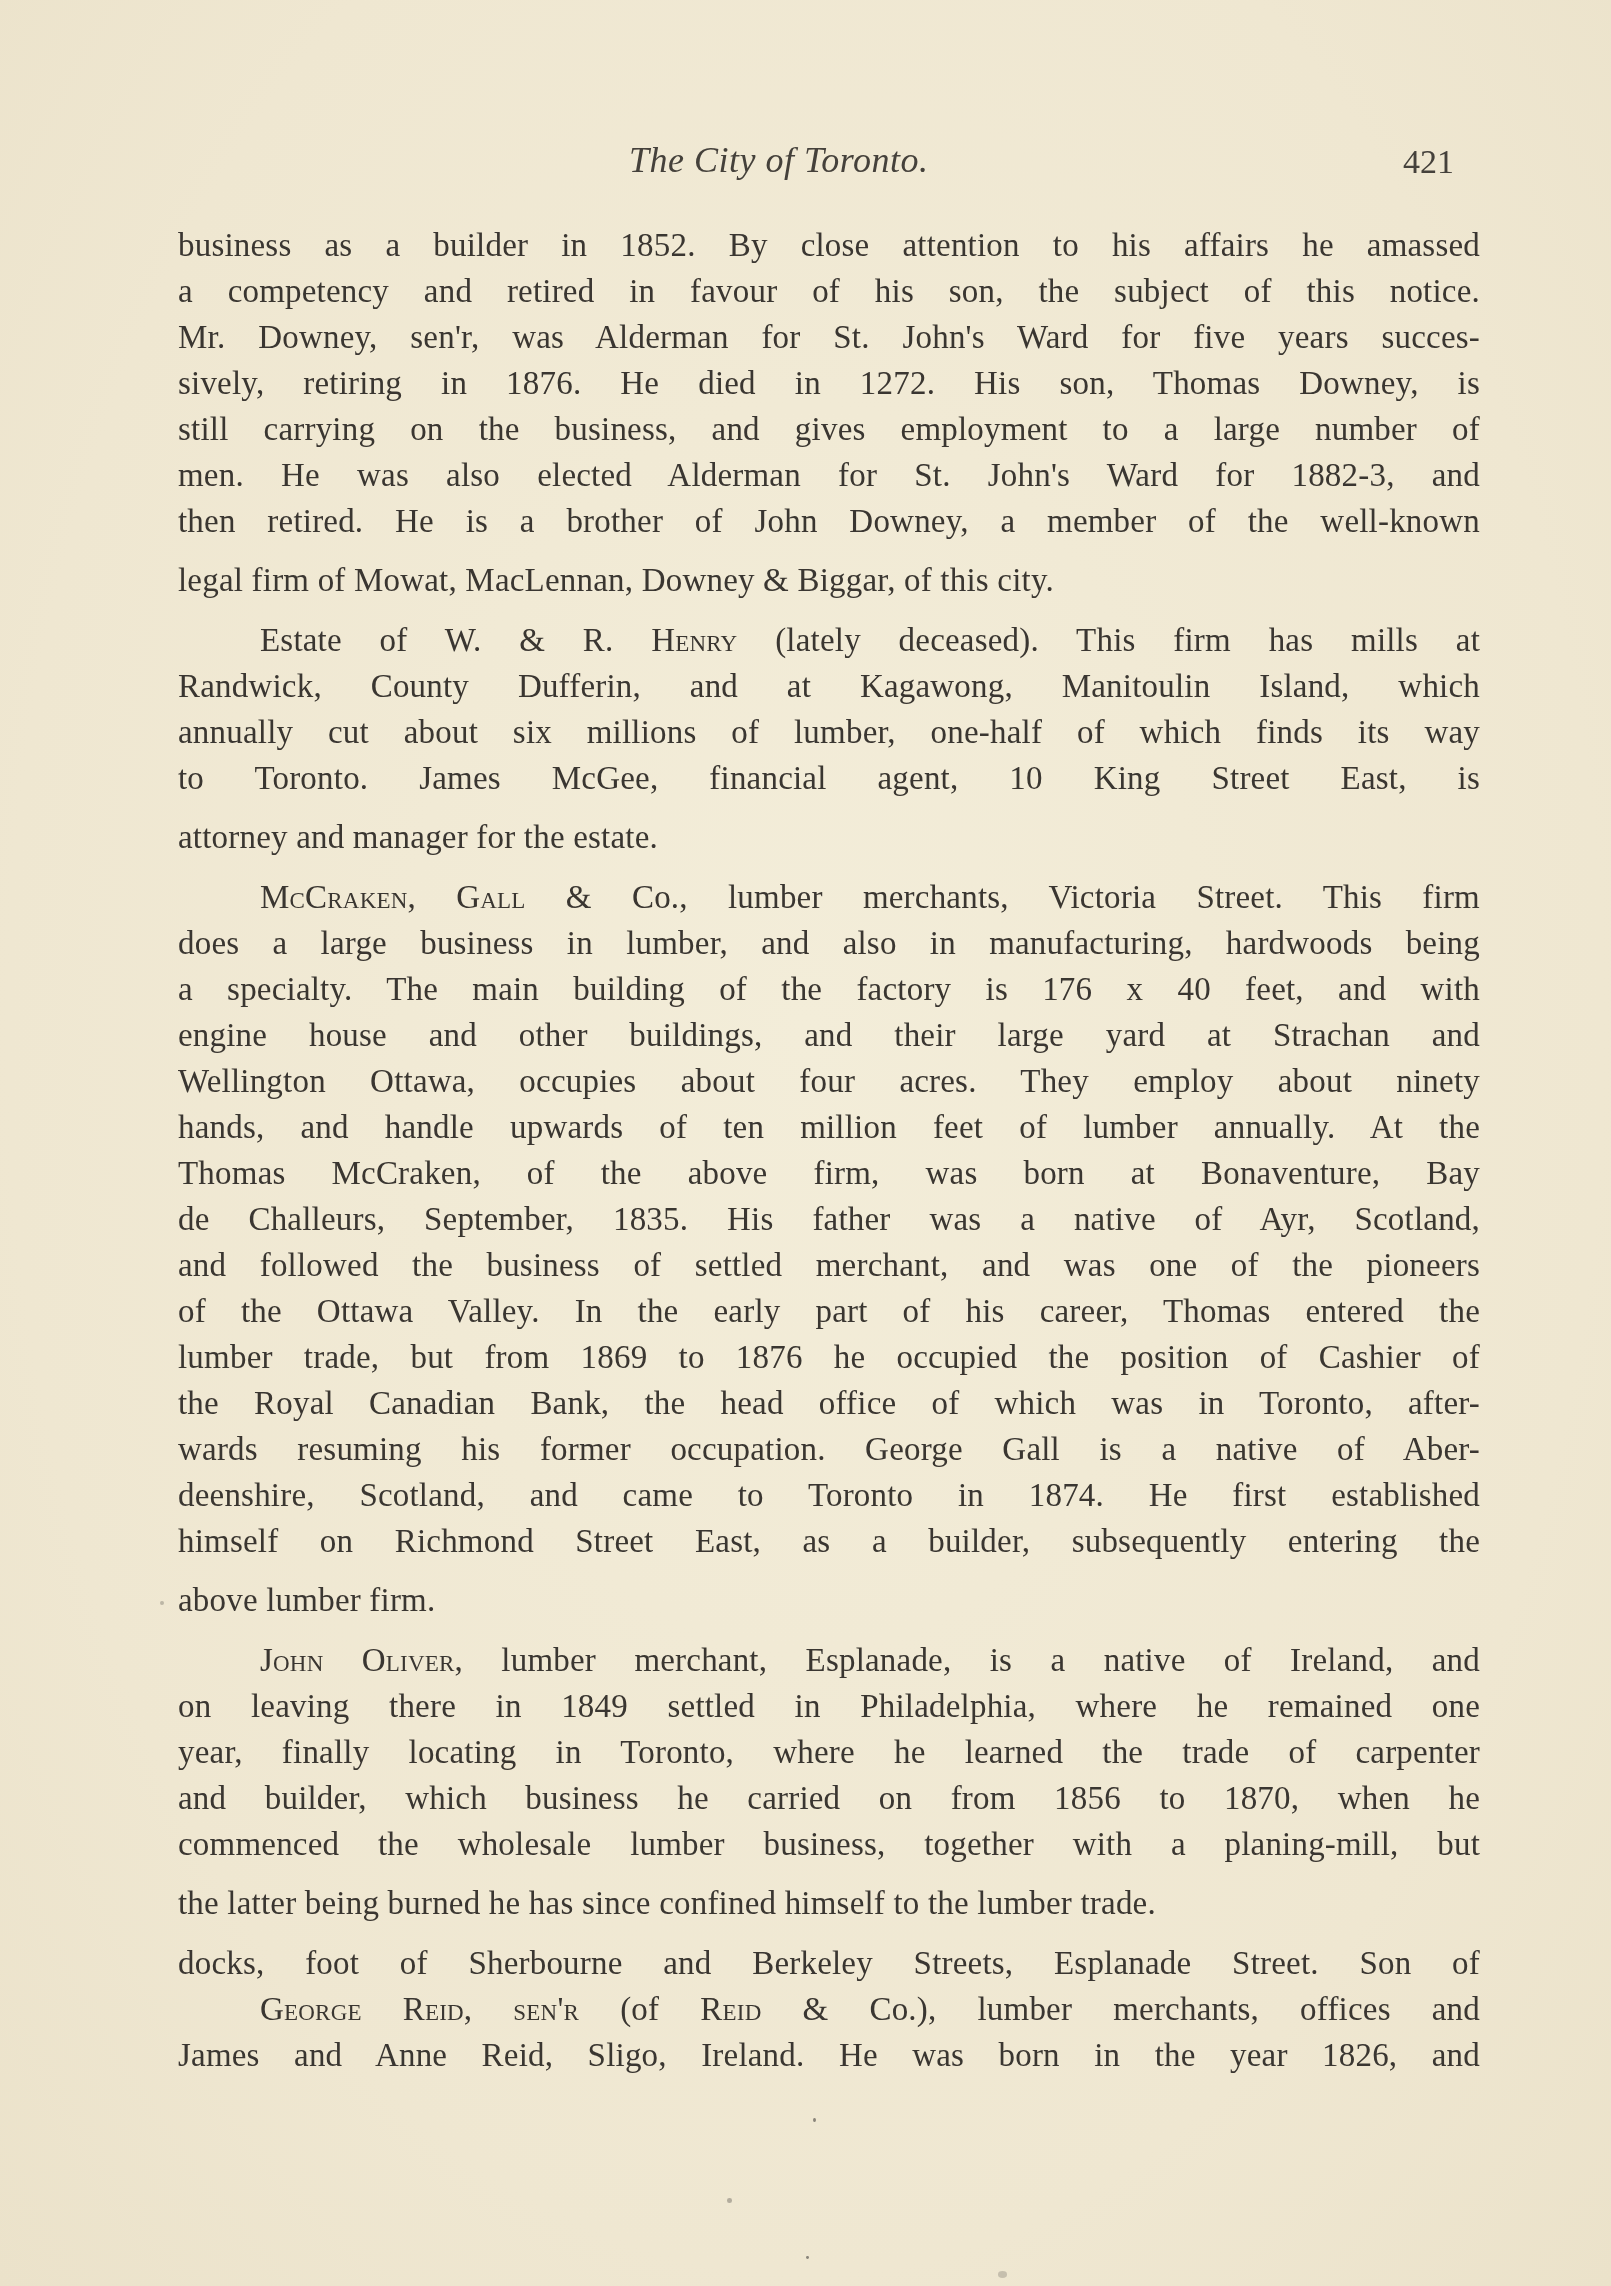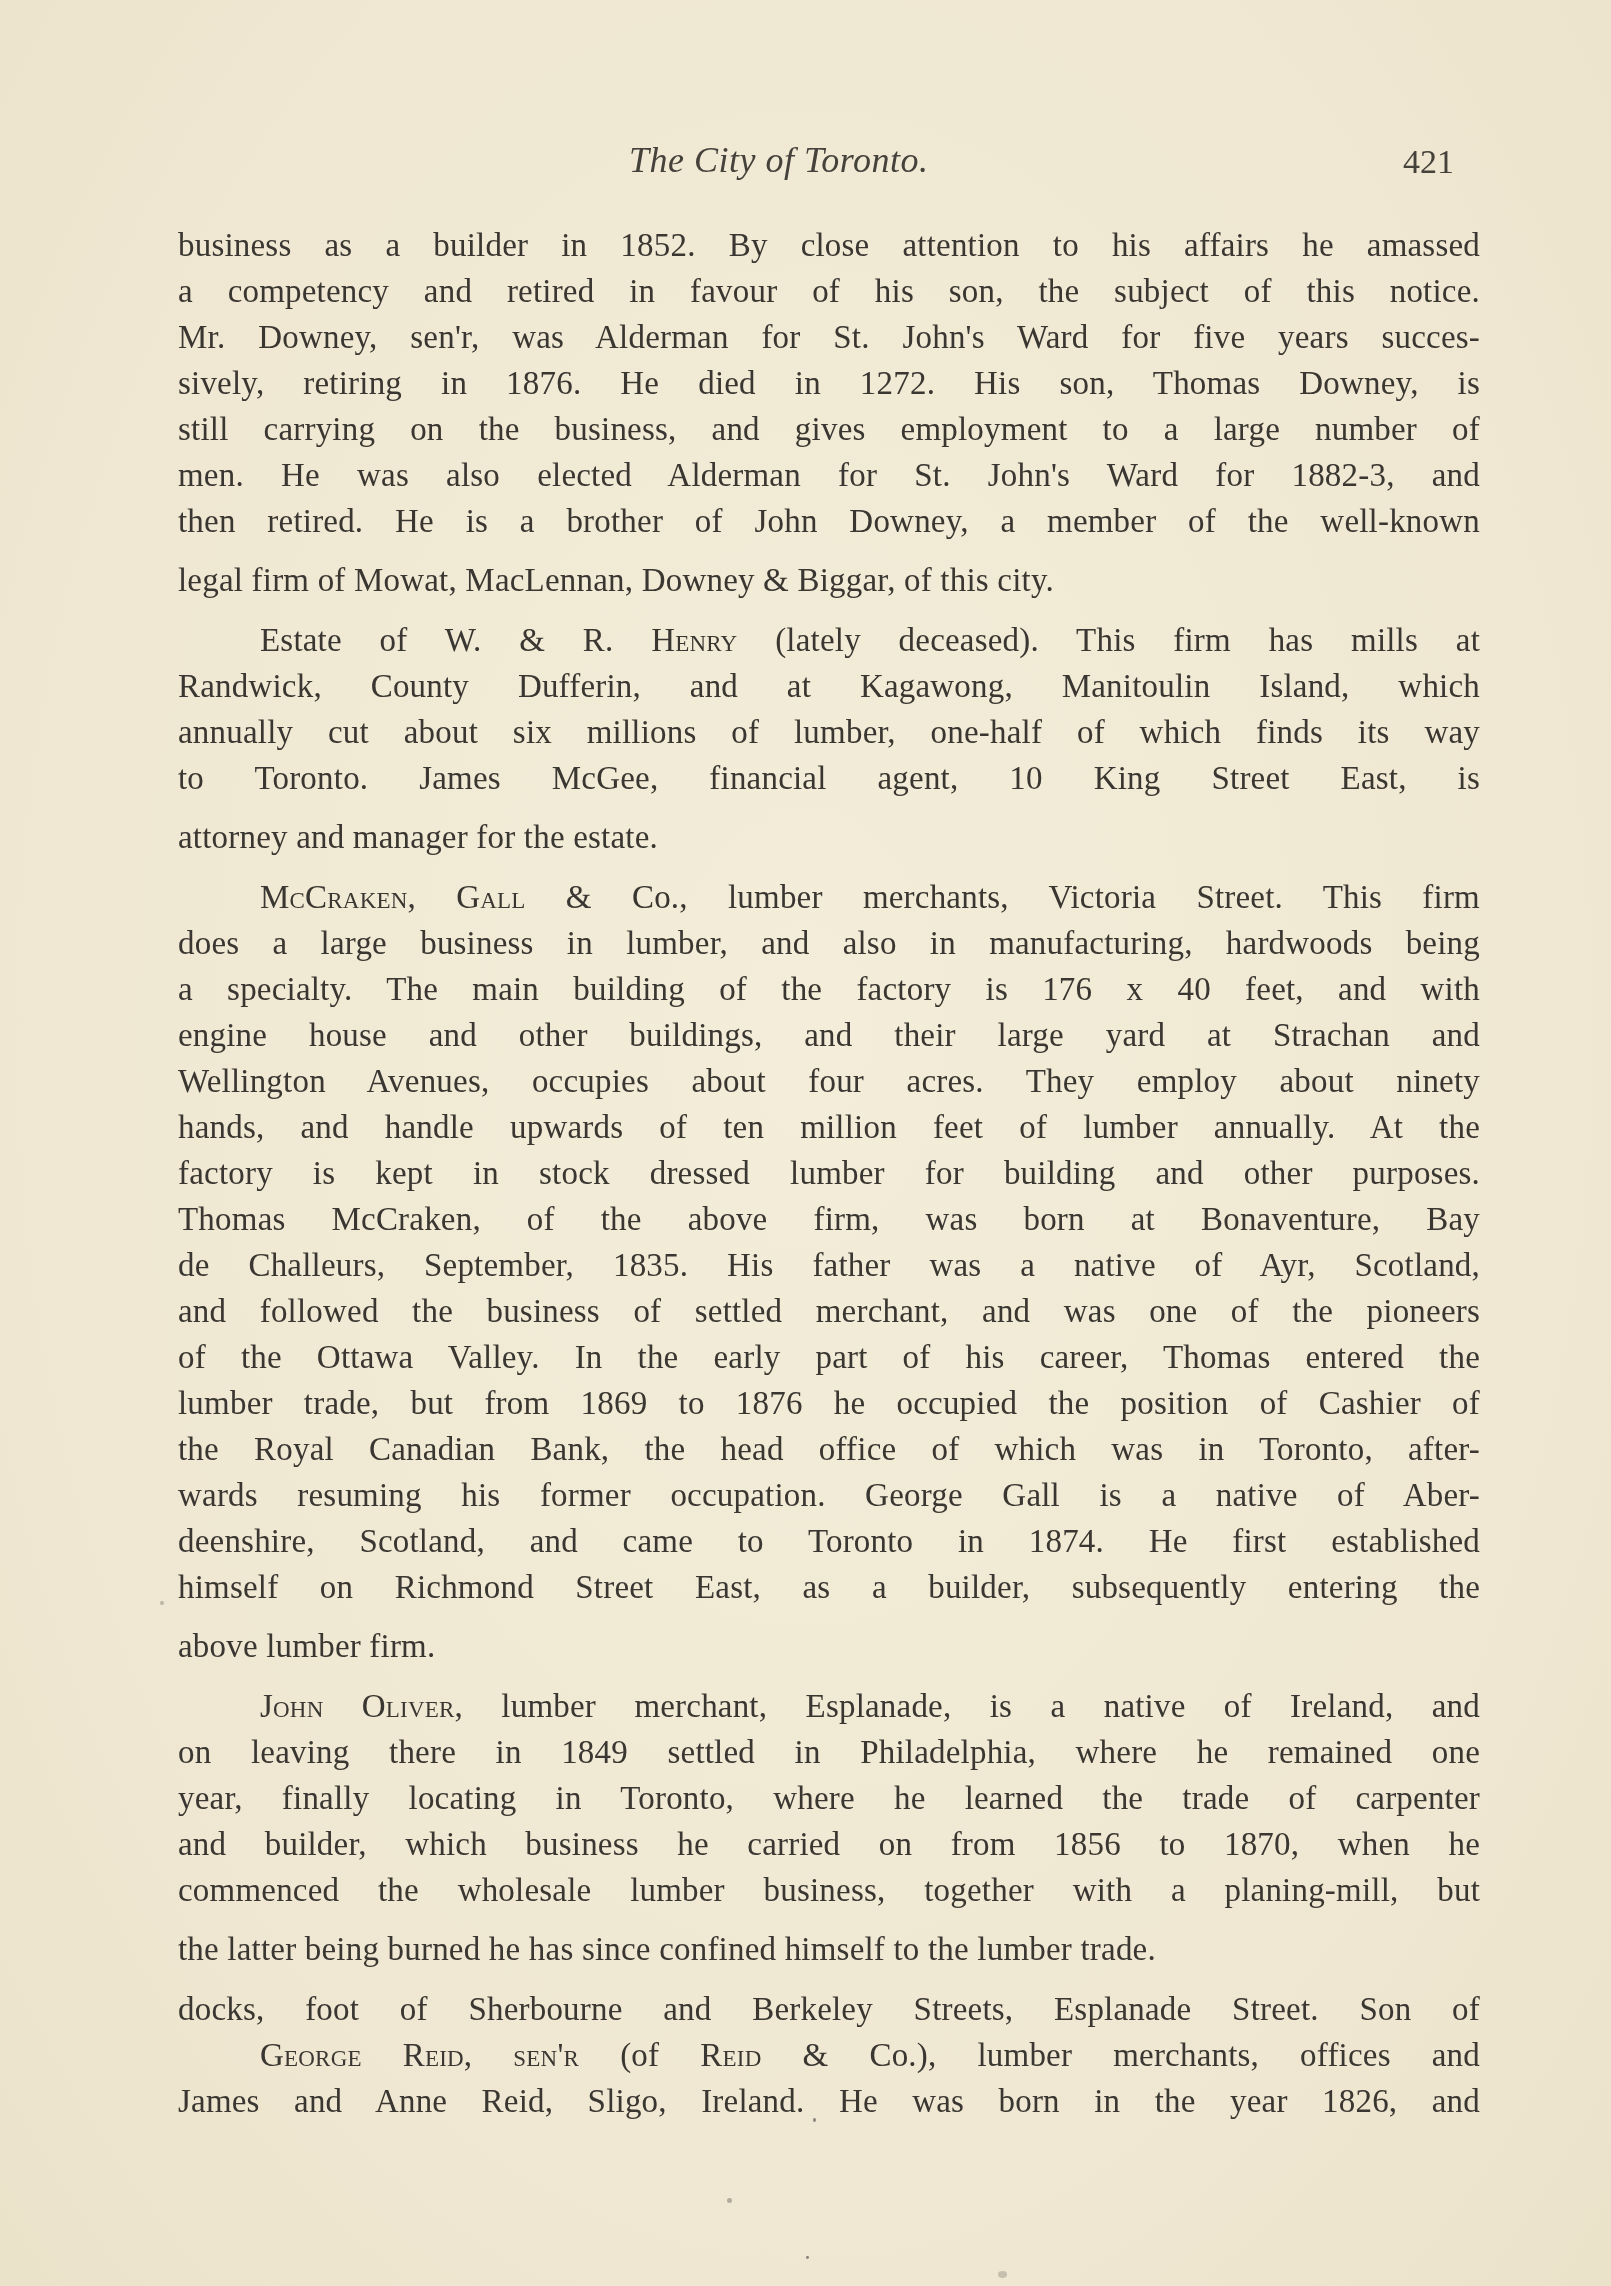--- a/index.html
+++ b/index.html
@@ -112,23 +112,22 @@
       <span class="line">to Toronto. James McGee, financial agent, 10 King Street East, is</span>
       <span class="line last">attorney and manager for the estate.</span>
     </div>
     <div class="para-gap"></div>
 
     <div>
       <span class="line indent"><span class="sc">McCraken, Gall</span><span> &amp; Co., lumber merchants, Victoria Street. This firm</span></span>
       <span class="line">does a large business in lumber, and also in manufacturing, hardwoods being</span>
       <span class="line">a specialty. The main building of the factory is 176 x 40 feet, and with</span>
       <span class="line">engine house and other buildings, and their large yard at Strachan and</span>
-      <span class="line">Wellington Avenues, occupies about four acres. They employ about ninety</span>
+      <span class="line">Wellington Ottawa, occupies about four acres. They employ about ninety</span>
       <span class="line">hands, and handle upwards of ten million feet of lumber annually. At the</span>
-      <span class="line">factory is kept in stock dressed lumber for building and other purposes.</span>
       <span class="line">Thomas McCraken, of the above firm, was born at Bonaventure, Bay</span>
       <span class="line">de Challeurs, September, 1835. His father was a native of Ayr, Scotland,</span>
       <span class="line">and followed the business of settled merchant, and was one of the pioneers</span>
       <span class="line">of the Ottawa Valley. In the early part of his career, Thomas entered the</span>
       <span class="line">lumber trade, but from 1869 to 1876 he occupied the position of Cashier of</span>
       <span class="line">the Royal Canadian Bank, the head office of which was in Toronto, after-</span>
       <span class="line">wards resuming his former occupation. George Gall is a native of Aber-</span>
       <span class="line">deenshire, Scotland, and came to Toronto in 1874. He first established</span>
       <span class="line">himself on Richmond Street East, as a builder, subsequently entering the</span>
       <span class="line last">above lumber firm.</span>

